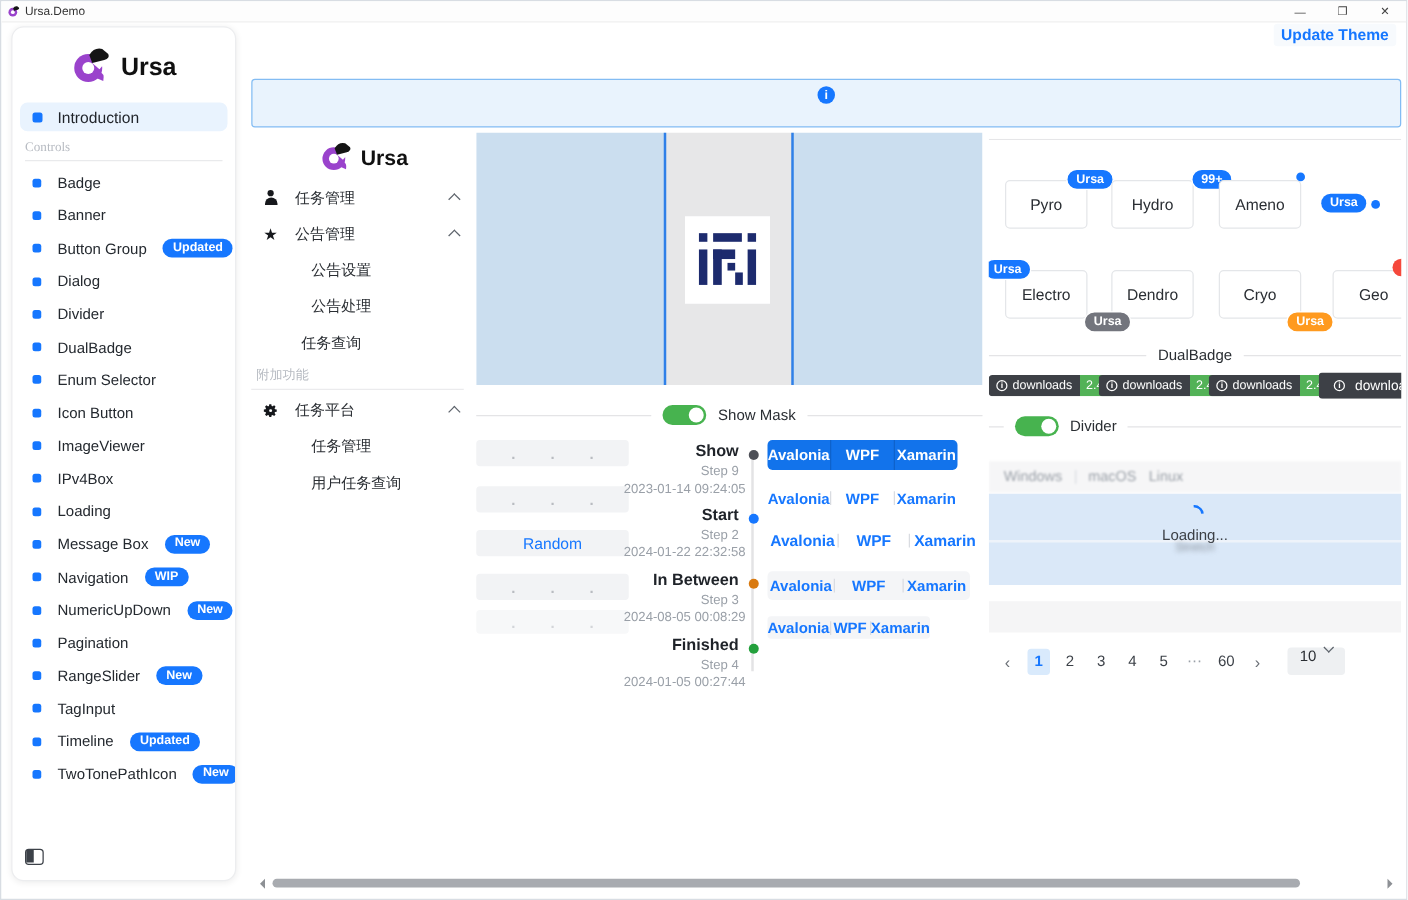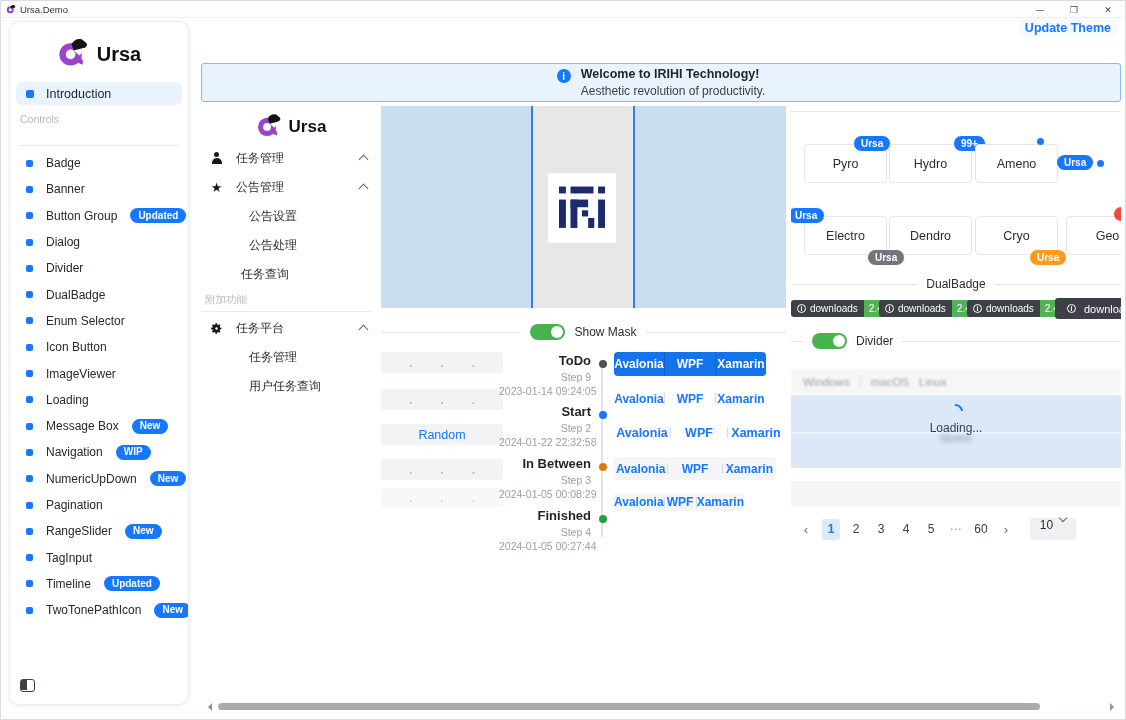--- a/index.html
+++ b/index.html
@@ -17,21 +17,21 @@
   
   .update-theme { position:absolute; right:8px; top:18px; color:#1677ff; font-weight:bold; font-size:12.5px; padding:2px 6px; background:#f7fafd; border-radius:3px; }
 
   
   .sidebar { position:absolute; left:8px; top:20px; width:180px; height:684px; background:#fff; border:1px solid #ecedef; border-radius:10px; box-shadow:0 1px 5px rgba(0,0,0,.07); overflow:hidden; }
   .side-logo { display:flex; align-items:center; justify-content:center; gap:8px; margin-top:14px; height:36px; }
   .side-logo .logo-text { font-size:20px; font-weight:bold; color:#111; }
   .intro-item { margin:10px 6px 0 6px; height:23px; background:#e9f3fe; border-radius:6px; display:flex; align-items:center; padding-left:10px; gap:12px; }
   .bullet { width:8px; height:8px; background:#1677ff; border-radius:2px; flex:none; }
   .intro-item .label { font-size:12.5px; color:#1f2329; }
-  .group-label { margin:8px 10px 0 10px; font-size:10.5px; color:#b7bbc2; padding-bottom:20px; border-bottom:1px solid #e9eaec; }
+  .group-label { margin:8px 10px 0 10px; font-size:10.5px; color:#b7bbc2; padding-bottom:4px; border-bottom:1px solid #e9eaec;font-family:Liberation Serif, serif; }
   .side-list { margin-top:4px; }
   .side-item { height:26.3px; display:flex; align-items:center; padding-left:16px; gap:13px; }
   .side-item .bullet { width:7px; height:7px; }
   .side-item .label { font-size:12px; color:#24292f; white-space:nowrap; }
   .pill { background:#1677ff; color:#fff; font-size:10px; font-weight:bold; padding:1.5px 8px; border-radius:999px; line-height:1.2; }
   .collapse-btn { position:absolute; left:10px; bottom:12px; width:15px; height:13px; border:1.5px solid #3c4148; border-radius:3px; }
   .collapse-btn::before { content:""; position:absolute; left:0; top:0; width:6px; height:10px; background:#3c4148; }
 
   
   .banner { position:absolute; left:200px; top:62px; width:920px; height:39px; background:#e9f3fd; border:1px solid #83bcf3; border-radius:3px; display:flex; align-items:center; justify-content:center; gap:10px; }
@@ -98,21 +98,21 @@
   .bg3 { margin-top:13px; height:23px; width:170px; }
   .bg4 { margin-top:13px; height:23px; width:162px; background:#f4f5f7; border-radius:4px; }
   .bg5 { margin-top:13px; height:18px; width:130px; background:#f4f5f7; border-radius:3px; }
   .bg-flat .seg { flex:1; text-align:center; color:#1677ff; font-size:12px; font-weight:bold; }
   .bg-flat .sep { width:1px; height:11px; background:#d9dce1; }
   .bg3 .seg { font-size:12.5px; }
 
   
   .rpanel { position:absolute; left:790px; top:110px; width:330px; height:560px; overflow:hidden; }
   .rp-divider-top { position:absolute; left:0; top:0; width:330px; height:1px; background:#e6e6e8; }
-  .card { position:absolute; width:83px; height:39px; background:#fff; border:1px solid #e4e6e9; border-radius:4px; display:flex; align-items:center; justify-content:center; font-size:12.5px; color:#2a2e33; }
+  .card { position:absolute; width:66px; height:39px; background:#fff; border:1px solid #e4e6e9; border-radius:4px; display:flex; align-items:center; justify-content:center; font-size:12.5px; color:#2a2e33; }
   .badge-pill { position:absolute; background:#1677ff; color:#fff; font-size:10px; font-weight:bold; padding:1px 7px; border-radius:999px; border:1.5px solid #fff; line-height:1.3; white-space:nowrap; }
   .badge-pill.gray { background:#73757d; }
   .badge-pill.orange { background:#ff9a1f; }
   .badge-dot { position:absolute; width:7px; height:7px; border-radius:50%; background:#1677ff; }
   .badge-dot.red-big { width:14px; height:14px; background:#f5483b; }
   .rp-divrow { position:absolute; left:0; width:330px; display:flex; align-items:center; gap:9px; }
   .rp-divrow .dlabel { font-size:12px; color:#2a2e33; white-space:nowrap; }
   .dualbadges { position:absolute; left:0; top:189px; width:330px; height:24px; }
   .dual { position:absolute; display:flex; height:17px; border-radius:3px; overflow:hidden; }
   .dual .dl { background:#3d4046; color:#fff; display:flex; align-items:center; gap:4px; padding:0 6px; font-size:10px; }
@@ -218,20 +218,24 @@
       <div class="side-item">
           <span class="bullet"></span>
           <span class="label">Icon Button</span>
         </div>
       <div class="side-item">
           <span class="bullet"></span>
           <span class="label">ImageViewer</span>
         </div>
       <div class="side-item">
           <span class="bullet"></span>
+          <span class="label">IPv4Box</span>
+        </div>
+      <div class="side-item">
+          <span class="bullet"></span>
           <span class="label">Loading</span>
         </div>
       <div class="side-item">
           <span class="bullet"></span>
           <span class="label">Message Box</span>
           <span class="pill">New</span>
         </div>
       <div class="side-item">
           <span class="bullet"></span>
           <span class="label">Navigation</span>
@@ -264,24 +268,20 @@
           <span class="bullet"></span>
           <span class="label">TwoTonePathIcon</span>
           <span class="pill">New</span>
         </div>
     </div>
     <div class="collapse-btn"></div>
   </div>
 
   <div class="banner">
     <span class="info-icon">i</span>
-    <div>
-      <div class="banner-title">Welcome to IRIHI Technology!</div>
-      <div class="banner-sub">Aesthetic revolution of productivity.</div>
-    </div>
   </div>
 
   <div class="demo-menu">
     <div class="demo-logo">
       <span>
         <svg width="26" height="26" viewBox="0 0 40 40">
             <circle cx="17" cy="23" r="14" fill="#9a43cc"></circle>
             <circle cx="17" cy="23" r="6" fill="#fff"></circle>
             <rect x="22" y="14" width="10" height="8" fill="#fff" transform="rotate(40 27 18)"></rect>
             <path d="M18 10 Q23 2 31 4 L37 9 Q39 13 33 15 L21 18 Z" fill="#151515"></path>
@@ -382,35 +382,35 @@
     <div class="ipv4box b4">
         <span class="dot">.</span>
         <span class="dot">.</span>
         <span class="dot">.</span>
       </div>
   </div>
 
   <div class="timeline">
     <div class="tl-line"></div>
     <div class="tl-item" style="top:0">
-      <div class="tl-title">ToDo</div>
+      <div class="tl-title">Show</div>
       <div class="tl-step">Step 9</div>
       <div class="tl-time">2023-01-14 09:24:05</div>
     </div>
     <div class="tl-dot" style="top:7px;background:#4e5057"></div>
     <div class="tl-item" style="top:51px">
       <div class="tl-title">Start</div>
       <div class="tl-step">Step 2</div>
       <div class="tl-time">2024-01-22 22:32:58</div>
     </div>
     <div class="tl-dot" style="top:58px;background:#1677ff"></div>
     <div class="tl-item" style="top:103px">
       <div class="tl-title">In Between</div>
       <div class="tl-step">Step 3</div>
-      <div class="tl-time">2024-01-05 00:08:29</div>
+      <div class="tl-time">2024-08-05 00:08:29</div>
     </div>
     <div class="tl-dot" style="top:110px;background:#d97a10"></div>
     <div class="tl-item" style="top:155px">
       <div class="tl-title">Finished</div>
       <div class="tl-step">Step 4</div>
       <div class="tl-time">2024-01-05 00:27:44</div>
     </div>
     <div class="tl-dot" style="top:162px;background:#23a03c"></div>
   </div>
 

